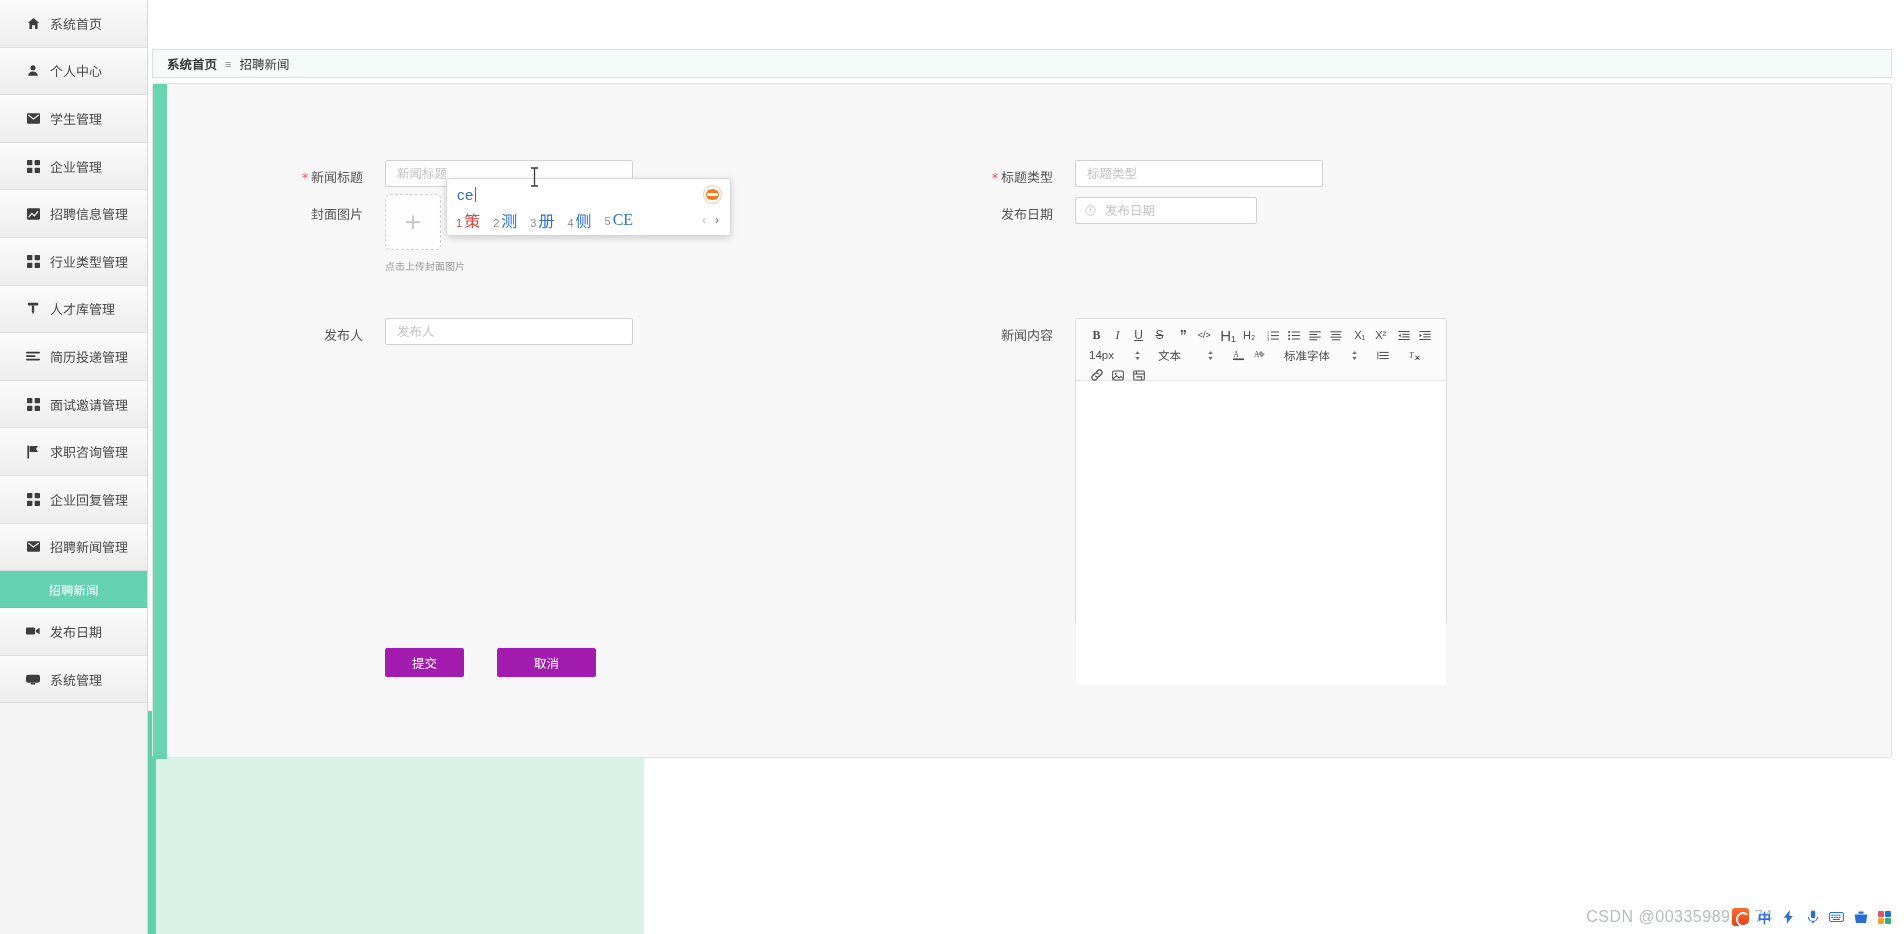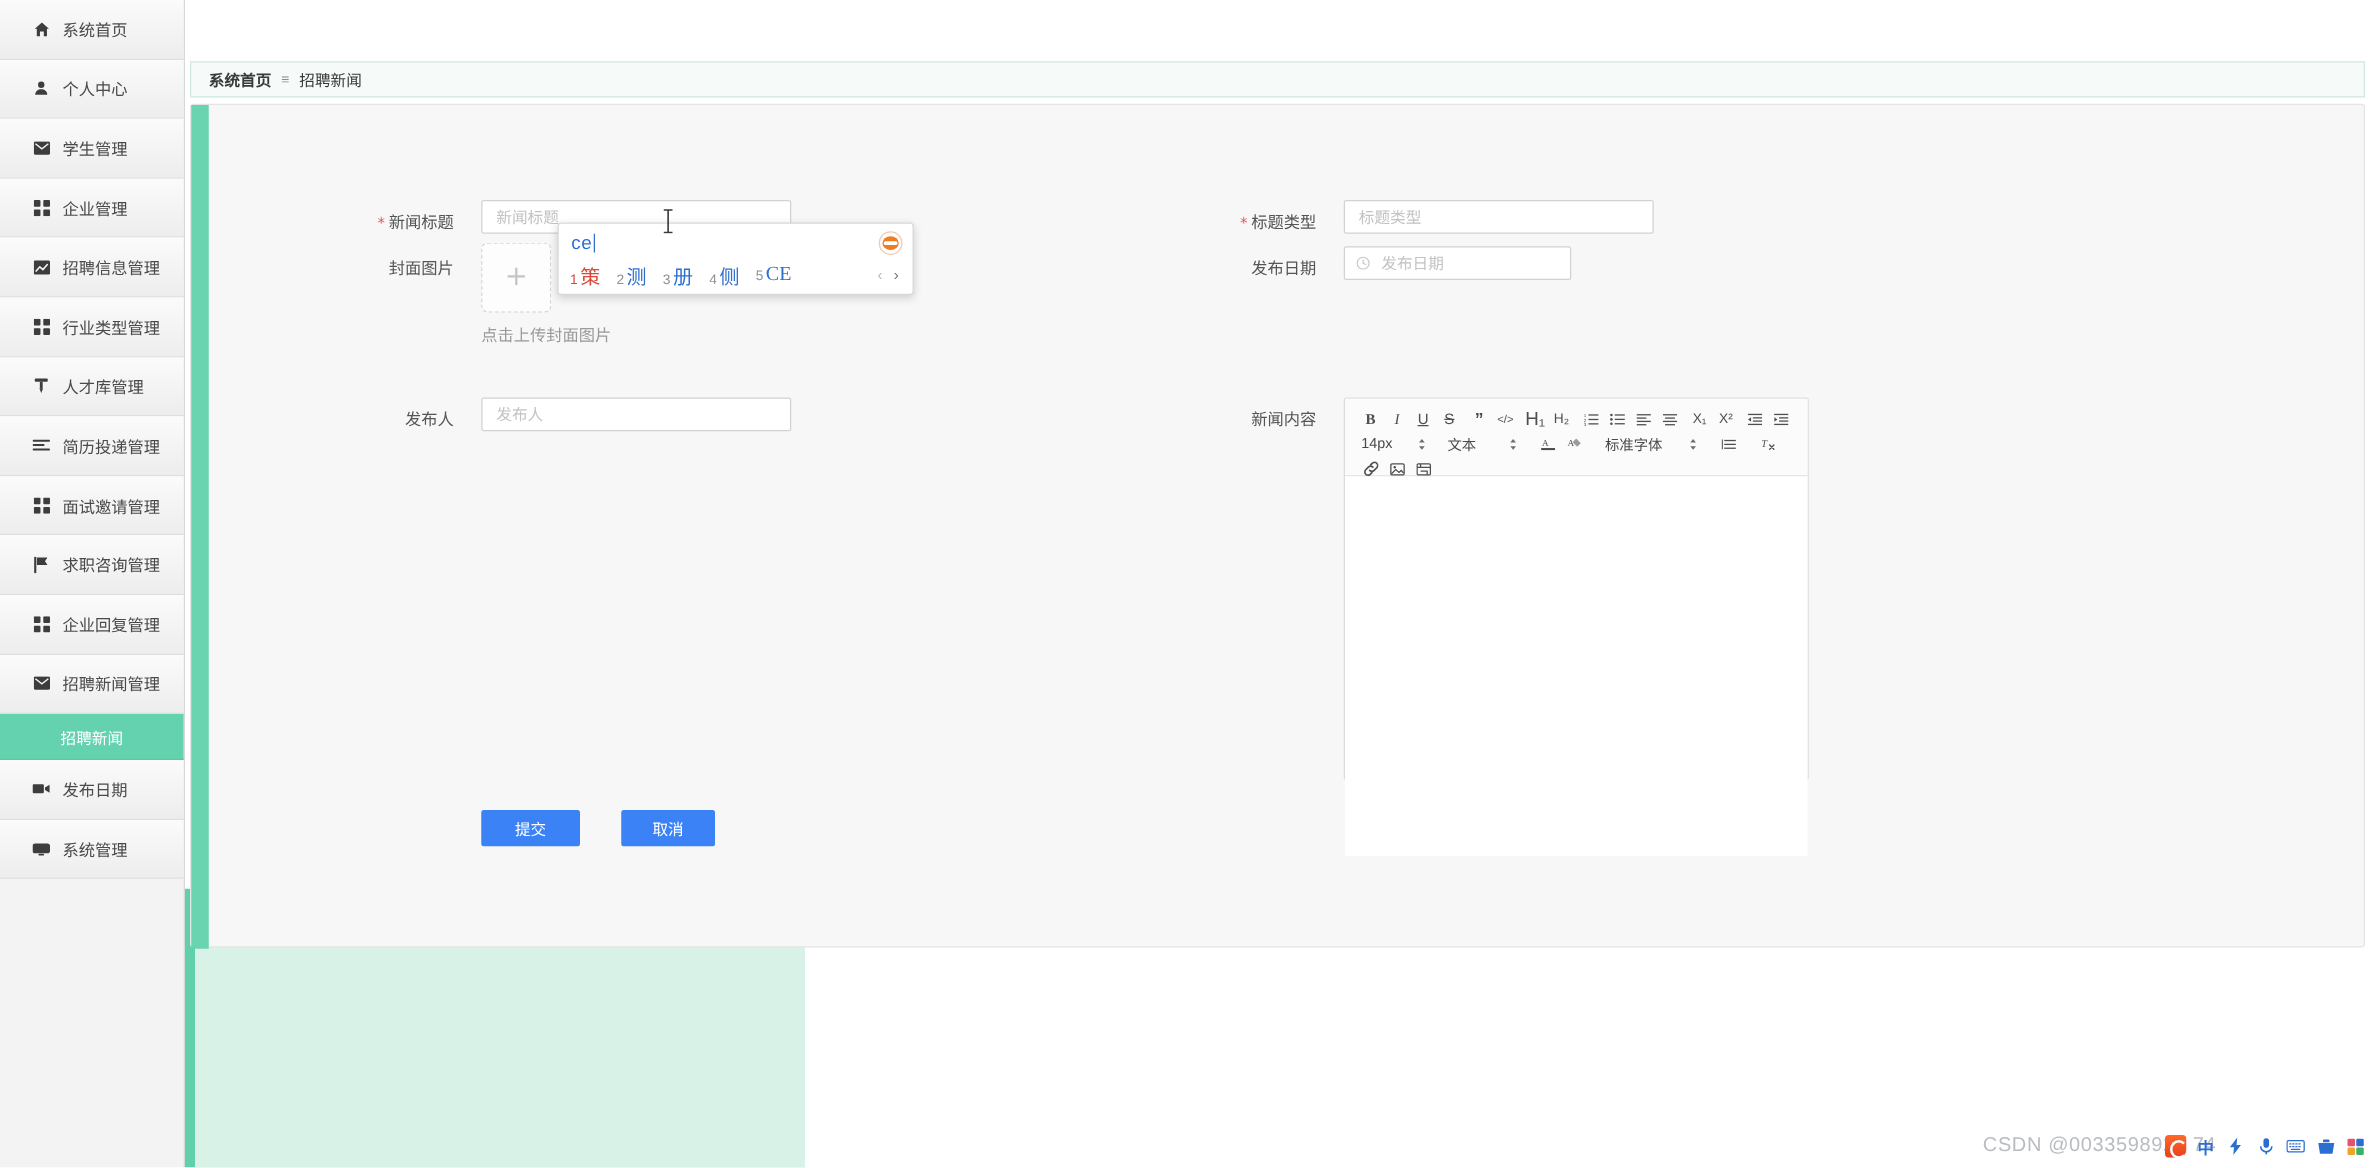--- a/index.html
+++ b/index.html
@@ -220,21 +220,21 @@
     cursor: pointer;
   }
   .uploader .plus {
     font-size: 22px;
     color: #c5c5c5;
     line-height: 1;
     font-family: "DejaVu Sans", sans-serif;
   }
   .uphint {
     position: absolute;
-    font-size: 13px;
+    font-size: 10px;
     color: #9a9a9a;
     white-space: nowrap;
   }
 
   
   .editor {
     position: absolute;
     left: 1125px; top: 288px;
     width: 448px; height: 368px;
     background: #ffffff;
@@ -286,21 +286,21 @@
     cursor: text;
   }
 
   
   .btn {
     position: absolute;
     height: 29px;
     display: flex;
     align-items: center;
     justify-content: center;
-    background: #3b82f6;
+    background: #a21caf;
     color: #ffffff;
     font-size: 12.5px;
     border: none;
     border-radius: 2px;
     cursor: pointer;
     font-family: "Liberation Sans", "DejaVu Sans", sans-serif;
   }
 
   
   .ime {
@@ -832,21 +832,21 @@
                   <path d="M0.9 4.2h12.3M4 1v3.2M4 7.6h6.2v3.5"></path>
                 </svg>
             </span>
           </div>
 
         </div>
         <div class="ed-body" contenteditable="true" style=""></div>
       </div>
 
       <button class="btn" style="left:232px; top:564px; width:79px;">提交</button>
-      <button class="btn" style="left:344px; top:564px; width:75px;">取消</button>
+      <button class="btn" style="left:344px; top:564px; width:99px;">取消</button>
     </div>
 
     <div class="i-beam">
       <svg width="11" height="20" viewBox="0 0 11 20">
         <path d="M2 1h7M2 19h7M5.5 1v18" stroke="#3a3a3a" stroke-width="1.3" fill="none"></path>
       </svg>
     </div>
 
     <div class="ime">
       <div class="ime-input">

